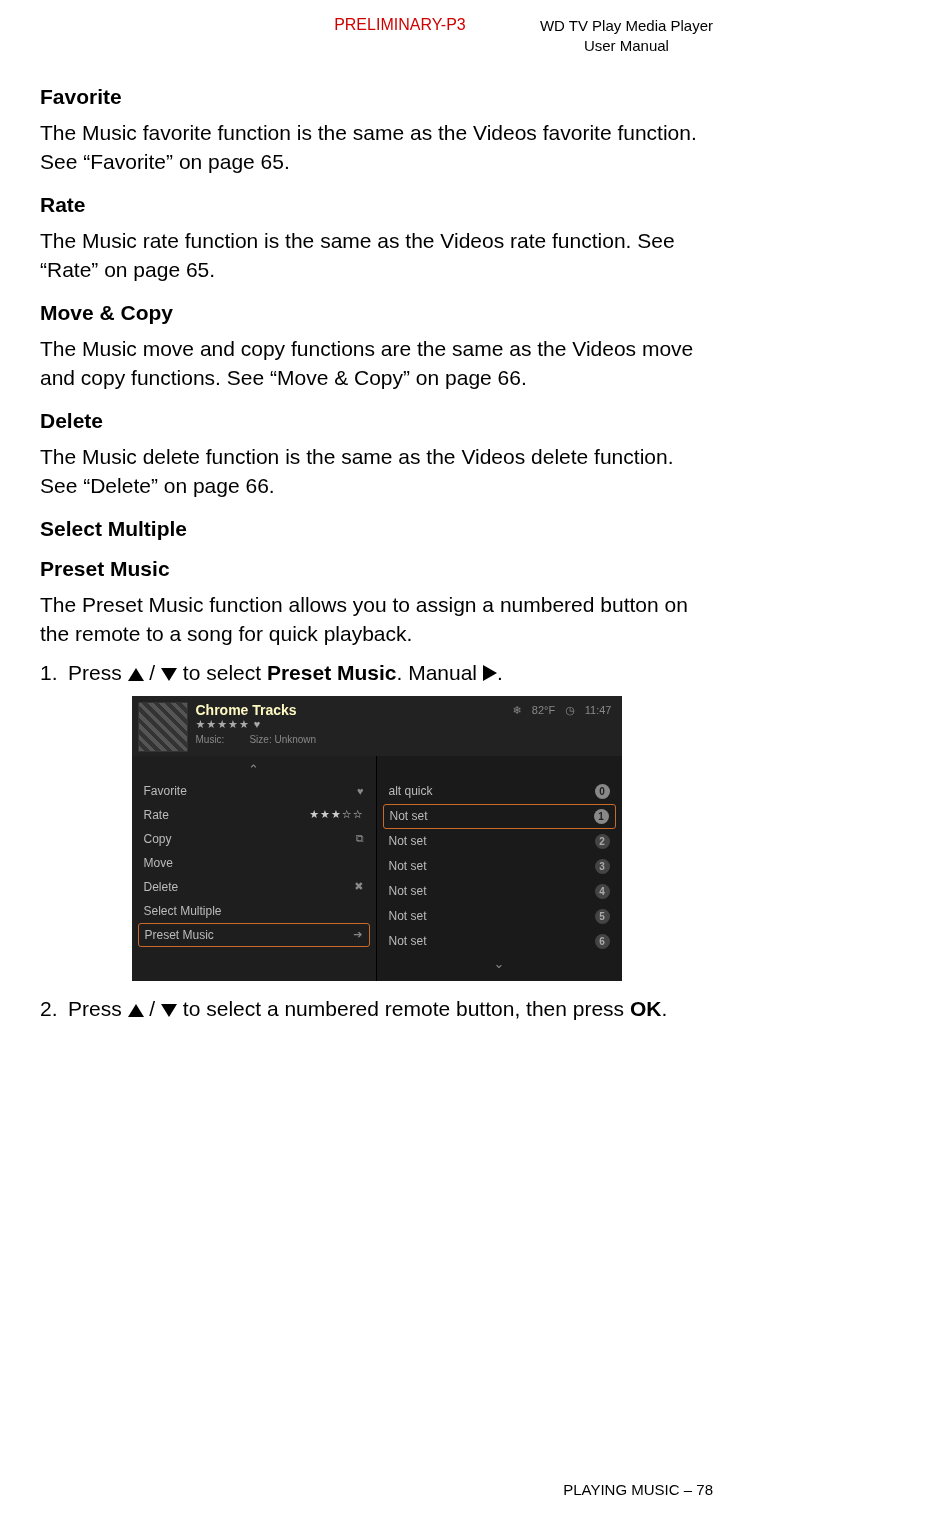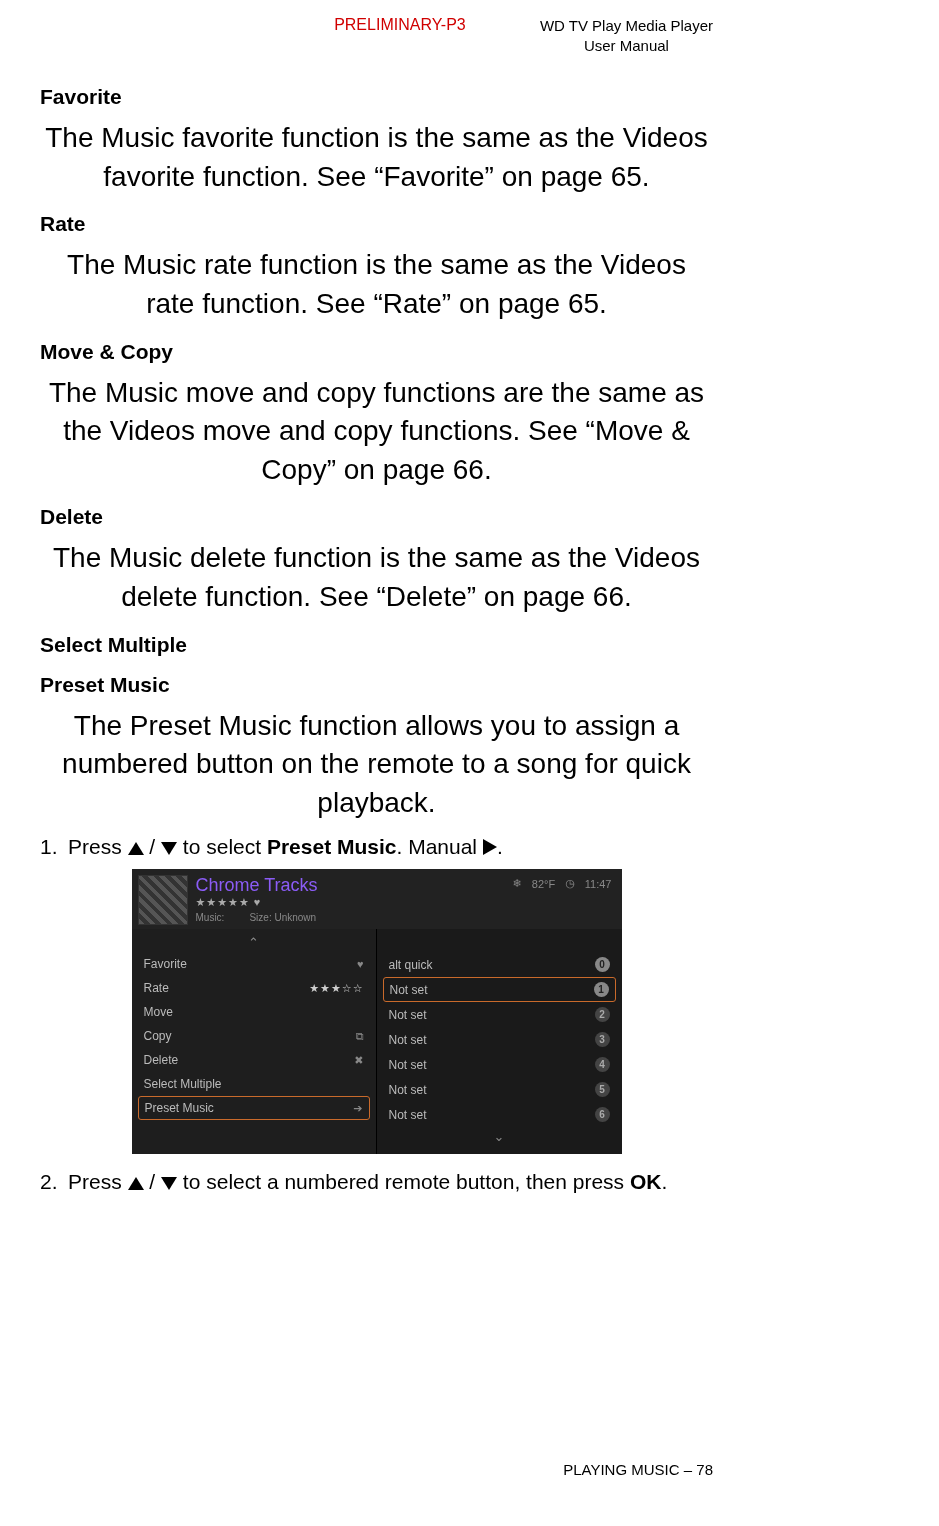--- a/index.html
+++ b/index.html
@@ -3,51 +3,51 @@
 <meta charset="utf-8">
 <style>
   * { box-sizing: border-box; margin: 0; padding: 0; }
   html, body { width: 939px; background: #fff; font-family: Arial, Helvetica, sans-serif; color: #000; }
   .page { position: relative; width: 753px; min-height: 1526px; padding: 16px 40px 50px 40px; }
   .header-row { display: flex; justify-content: space-between; align-items: flex-start; margin-bottom: 30px; }
   .prelim { color: #d00000; font-size: 16px; font-family: Arial, sans-serif; text-align: center; flex: 1; }
   .prod { text-align: center; font-size: 15px; line-height: 1.3; }
   .content { padding: 0 0 0 0; }
   h3 { font-weight: bold; font-size: 21px; margin-top: 16px; margin-bottom: 10px; }
-  p { font-size: 28px; line-height: 1.38; margin-bottom: 10px; text-align: center; }
+  p { font-size: 21px; line-height: 1.38; margin-bottom: 10px; }
   ol { list-style: none; padding-left: 0; }
   ol li { font-size: 21px; line-height: 1.38; margin-bottom: 8px; padding-left: 28px; position: relative; }
   ol li .num { position: absolute; left: 0; }
   .tri { display: inline-block; vertical-align: -1px; }
   .tri-up { width: 0; height: 0; border-left: 8px solid transparent; border-right: 8px solid transparent; border-bottom: 13px solid #000; }
   .tri-down { width: 0; height: 0; border-left: 8px solid transparent; border-right: 8px solid transparent; border-top: 13px solid #000; }
   .tri-play { width: 0; height: 0; border-top: 8px solid transparent; border-bottom: 8px solid transparent; border-left: 14px solid #000; }
   strong { font-weight: bold; }
 
   
   .shot { width: 490px; margin: 6px auto 14px auto; background: #1a1a1a; color: #bbb; font-family: Arial, sans-serif; font-size: 12px; overflow: hidden; }
   .shot-top { display: flex; align-items: flex-start; padding: 6px 10px 4px 6px; background: #222; position: relative; }
   .shot-thumb { width: 50px; height: 50px; background: repeating-linear-gradient(45deg,#555,#555 4px,#333 4px,#333 8px); border:1px solid #333; margin-right: 8px; }
-  .shot-title { color: #8b5cf6; font-size: 18px; font-weight: 400; }
+  .shot-title { color: #fef9c3; font-size: 14px; font-weight: 700; }
   .shot-stars { color: #aaa; font-size: 11px; letter-spacing: 1px; }
   .shot-meta { color: #888; font-size: 10px; margin-top: 3px; }
   .shot-status { position: absolute; right: 10px; top: 8px; color: #888; font-size: 11px; display:flex; gap:10px; align-items:center;}
   .shot-cols { display: flex; }
   .shot-col { width: 50%; padding: 4px 0 8px 0; }
   .shot-col:first-child { border-right: 1px solid #000; background:#1e1e1e; }
   .shot-row { display: flex; justify-content: space-between; align-items: center; padding: 5px 12px; font-size: 12px; color:#bbb; }
   .shot-row .ic { color:#888; font-size:11px; }
   .chev-row { text-align:center; color:#888; font-size:13px; padding:2px 0; }
   .sel-left { border:1px solid #c96a2b; border-radius:3px; margin:0 6px; padding:4px 6px; }
   .sel-right { border:1px solid #c96a2b; border-radius:3px; margin:0 6px; padding:4px 6px; display:flex; justify-content:space-between; align-items:center; }
   .numcirc { display:inline-flex; width:15px; height:15px; border-radius:50%; background:#888; color:#222; font-size:10px; align-items:center; justify-content:center; font-weight:bold; }
   .numcirc.dark { background:#444; color:#aaa; }
   .stars3 { color:#ccc; font-size:11px; letter-spacing:1px; }
 
-  .footer { position: absolute; right: 40px; bottom: 48px; font-size: 15px; }
+  .footer { position: absolute; right: 40px; bottom: 28px; font-size: 15px; }
 </style>
 </head>
 <body>
 
 <div class="page">
 
   <div class="header-row">
     <div style="width:220px"></div>
     <div class="prelim">PRELIMINARY-P3</div>
     <div class="prod">
@@ -105,26 +105,26 @@
           <div class="chev-row">⌃</div>
           <div class="shot-row">
               <span>Favorite</span>
               <span class="ic">♥</span>
             </div>
           <div class="shot-row">
               <span>Rate</span>
               <span class="stars3">★★★☆☆</span>
             </div>
           <div class="shot-row">
+              <span>Copy</span>
+              <span class="ic">⧉</span>
+            </div>
+          <div class="shot-row">
               <span>Move</span>
               <span class="ic"></span>
-            </div>
-          <div class="shot-row">
-              <span>Copy</span>
-              <span class="ic">⧉</span>
             </div>
           <div class="shot-row">
               <span>Delete</span>
               <span class="ic">✖</span>
             </div>
           <div class="shot-row">
               <span>Select Multiple</span>
               <span class="ic"></span>
             </div>
           <div class="sel-left shot-row">

